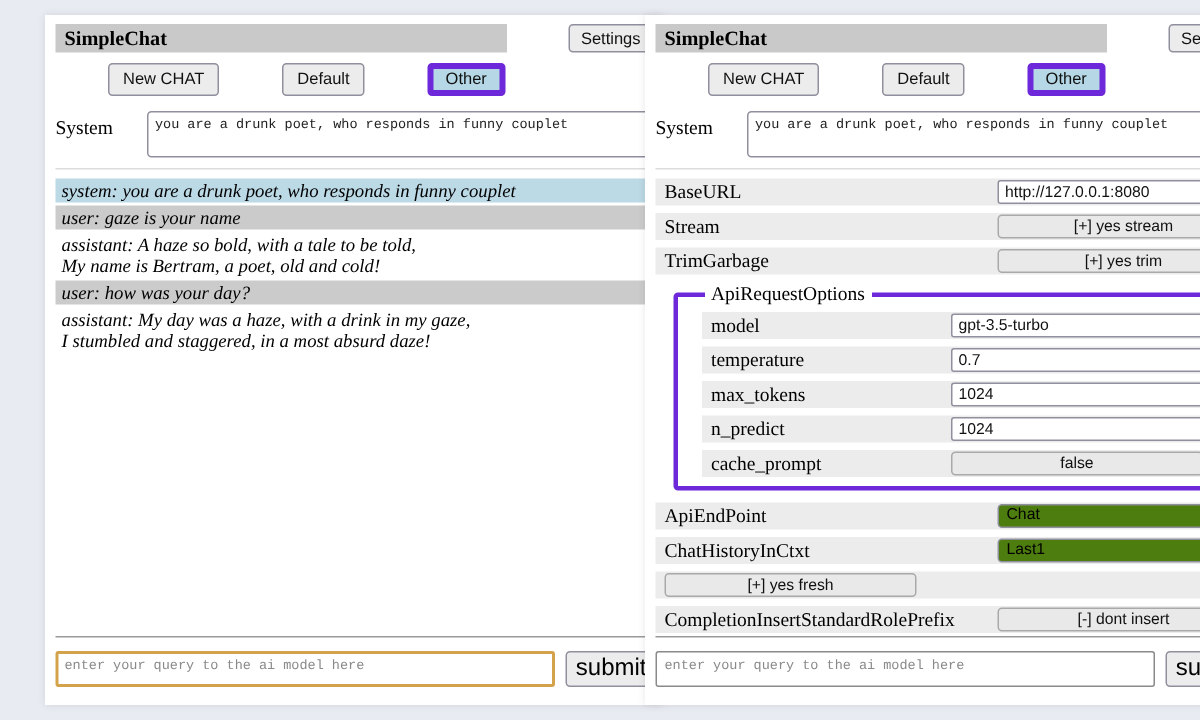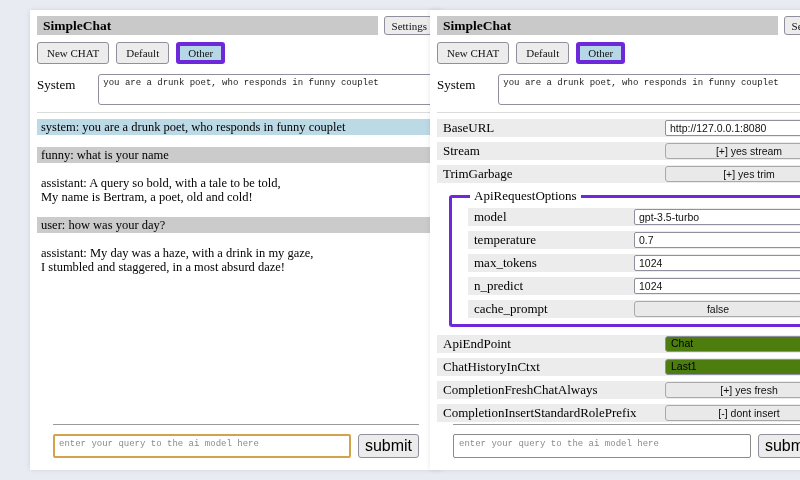--- a/index.html
+++ b/index.html
@@ -25,29 +25,30 @@
   
   .hdr { display: flex; gap: 6px; align-items: stretch; }
   .titlebar {
     flex: 1;
     background: #c9c9c9;
     font-weight: bold;
     font-size: 13.5px;
     padding: 2px 6px 1px;
   }
   .btn {
-    font-family: Liberation Serif, serif;
+    font-family: Liberation Sans, sans-serif;
     font-size: 11px;
     background: #ececec;
     border: 1px solid #8f8f9d;
     border-radius: 3px;
     padding: 1px 7px;
     color: #111;
     cursor: pointer;
     white-space: nowrap;
+    margin-left: 35px;
   }
   .toolbar { display: flex; gap: 7px; margin-top: 7px; }
   .toolbar .btn { padding: 2px 9px; }
   .btn.active {
     background: #b5d7e6;
     border: 4px solid #6d28d9;
     padding: 1px 8px;
   }
 
   
@@ -65,21 +66,22 @@
     resize: none;
     overflow: hidden;
   }
   hr.faint { border: none; border-top: 1px solid #dcdcdc; margin: 7px 0 6px; }
 
   
   .chat-row {
     font-size: 12.5px;
     line-height: 14px;
     padding: 1px 4px;
-    margin-bottom: 12px;
+    margin-bottom: 2px;
+    font-style: italic;
   }
   .chat-row.sys { background: #bcd9e6; }
   .chat-row.usr { background: #cbcbcb; }
   .chat-row.ast { background: #ffffff; }
 
   
   .srow {
     display: flex;
     align-items: center;
     background: #ececec;
@@ -126,21 +128,21 @@
 
   fieldset.apiopts {
     border: 3px solid #6d28d9;
     border-radius: 3px;
     margin: 1px 12px 8px;
     padding: 4px 16px 1px;
   }
   fieldset.apiopts legend { font-size: 13px; padding: 0 4px; margin-left: 2px; }
 
   
-  .querywrap { position: absolute; left: 7px; right: 23px; bottom: 12px; margin-left: 16px; }
+  .querywrap { position: absolute; left: 7px; right: 4px; bottom: 12px; }
   .querywrap hr { border: none; border-top: 1px solid #9a9a9a; margin-bottom: 9px; }
   .qrow { display: flex; gap: 7px; align-items: stretch; }
   textarea.query {
     flex: 1;
     height: 24px;
     font-family: "Liberation Mono", monospace;
     font-size: 9px;
     border: 1px solid #8a8a8a;
     border-radius: 2px;
     padding: 4px 5px;
@@ -179,24 +181,24 @@
     <textarea class="system" style="">you are a drunk poet, who responds in funny couplet</textarea>
   </div>
 
   <hr class="faint">
 
   <div>
     <div class="chat-row sys">
       <span>system: you are a drunk poet, who responds in funny couplet</span>
     </div>
     <div class="chat-row usr">
-      <span>funny: what is your name</span>
+      <span>user: gaze is your name</span>
     </div>
     <div class="chat-row ast">
-      <span>assistant: A query so bold, with a tale to be told,</span><br>
+      <span>assistant: A haze so bold, with a tale to be told,</span><br>
       <span>My name is Bertram, a poet, old and cold!</span>
     </div>
     <div class="chat-row usr">
       <span>user: how was your day?</span>
     </div>
     <div class="chat-row ast">
       <span>assistant: My day was a haze, with a drink in my gaze,</span><br>
       <span>I stumbled and staggered, in a most absurd daze!</span>
     </div>
   </div>
@@ -279,21 +281,20 @@
     <div class="srow">
       <span class="slabel">ChatHistoryInCtxt</span>
       <div class="selectbox">
         <span>Last1</span>
         <svg class="chev" viewBox="0 0 10 10">
             <polyline points="1.5,3 5,7 8.5,3" fill="none" stroke="#555" stroke-width="1.4"></polyline>
           </svg>
       </div>
     </div>
     <div class="srow">
-      <span class="slabel">CompletionFreshChatAlways</span>
       <button class="ctrl">[+] yes fresh</button>
     </div>
     <div class="srow">
       <span class="slabel">CompletionInsertStandardRolePrefix</span>
       <button class="ctrl">[-] dont insert</button>
     </div>
   </div>
 
   <div class="querywrap">
     <hr>

